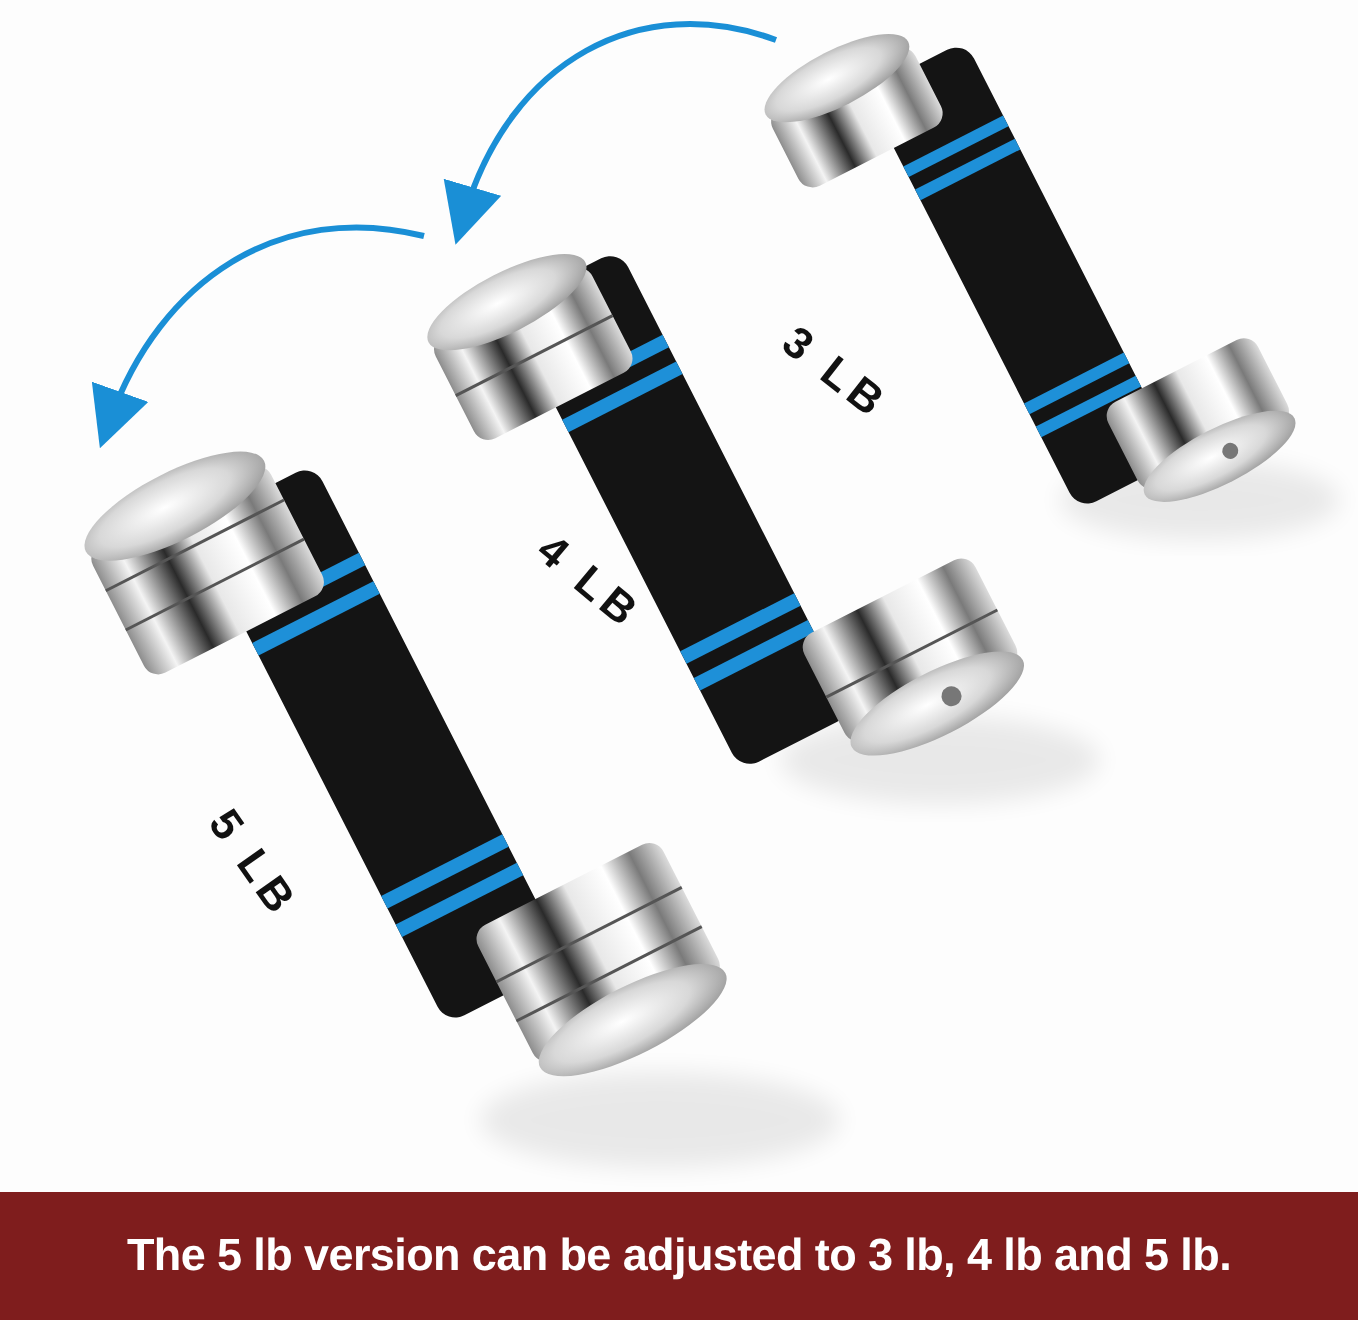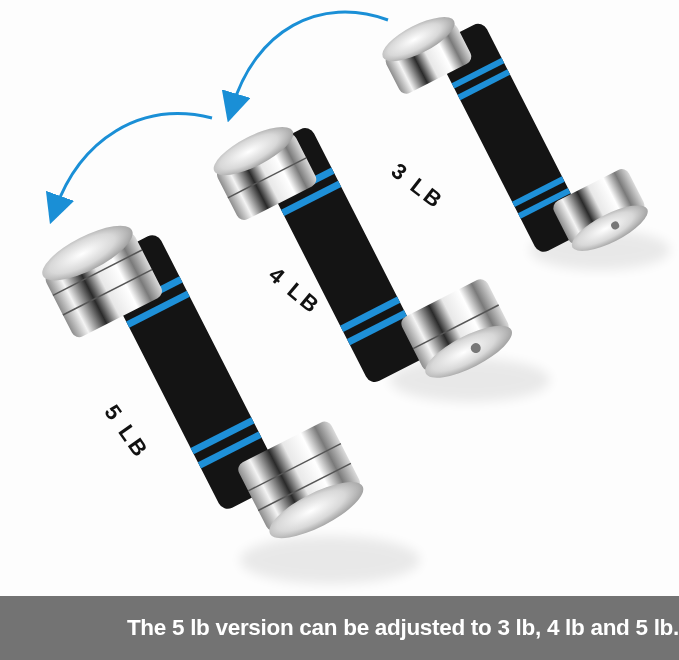--- a/index.html
+++ b/index.html
@@ -1,19 +1,19 @@
 <!DOCTYPE html>
 <html><head>
 <meta charset="utf-8">
 <style>
   html,body{margin:0;padding:0;}
   body{width:679px;height:660px;background:#ffffff;position:relative;overflow:hidden;font-family:"Liberation Sans",sans-serif;}
   #scene{position:absolute;left:0;top:0;width:679px;height:596px;background:#fdfdfd;}
   .label{position:absolute;font-family:"Liberation Sans",sans-serif;font-weight:bold;font-size:22px;color:#111;letter-spacing:3px;white-space:nowrap;}
-  #banner{position:absolute;left:0;top:596px;width:679px;height:64px;background:#737373;display:flex;align-items:center;justify-content:flex-end;}
+  #banner{position:absolute;left:0;top:596px;width:679px;height:64px;background:#7f1d1d;display:flex;align-items:center;justify-content:center;}
   #banner span{color:#ffffff;font-weight:bold;font-size:22.5px;font-family:"Liberation Sans",sans-serif;letter-spacing:-0.3px;}
 </style>
 </head>
 <body>
 
 <div id="scene">
   <svg width="679" height="596" viewBox="0 0 679 596">
     <defs>
       <linearGradient id="chrome" x1="0" y1="0" x2="1" y2="0">
         <stop offset="0" stop-color="#8d8d8d"></stop>

